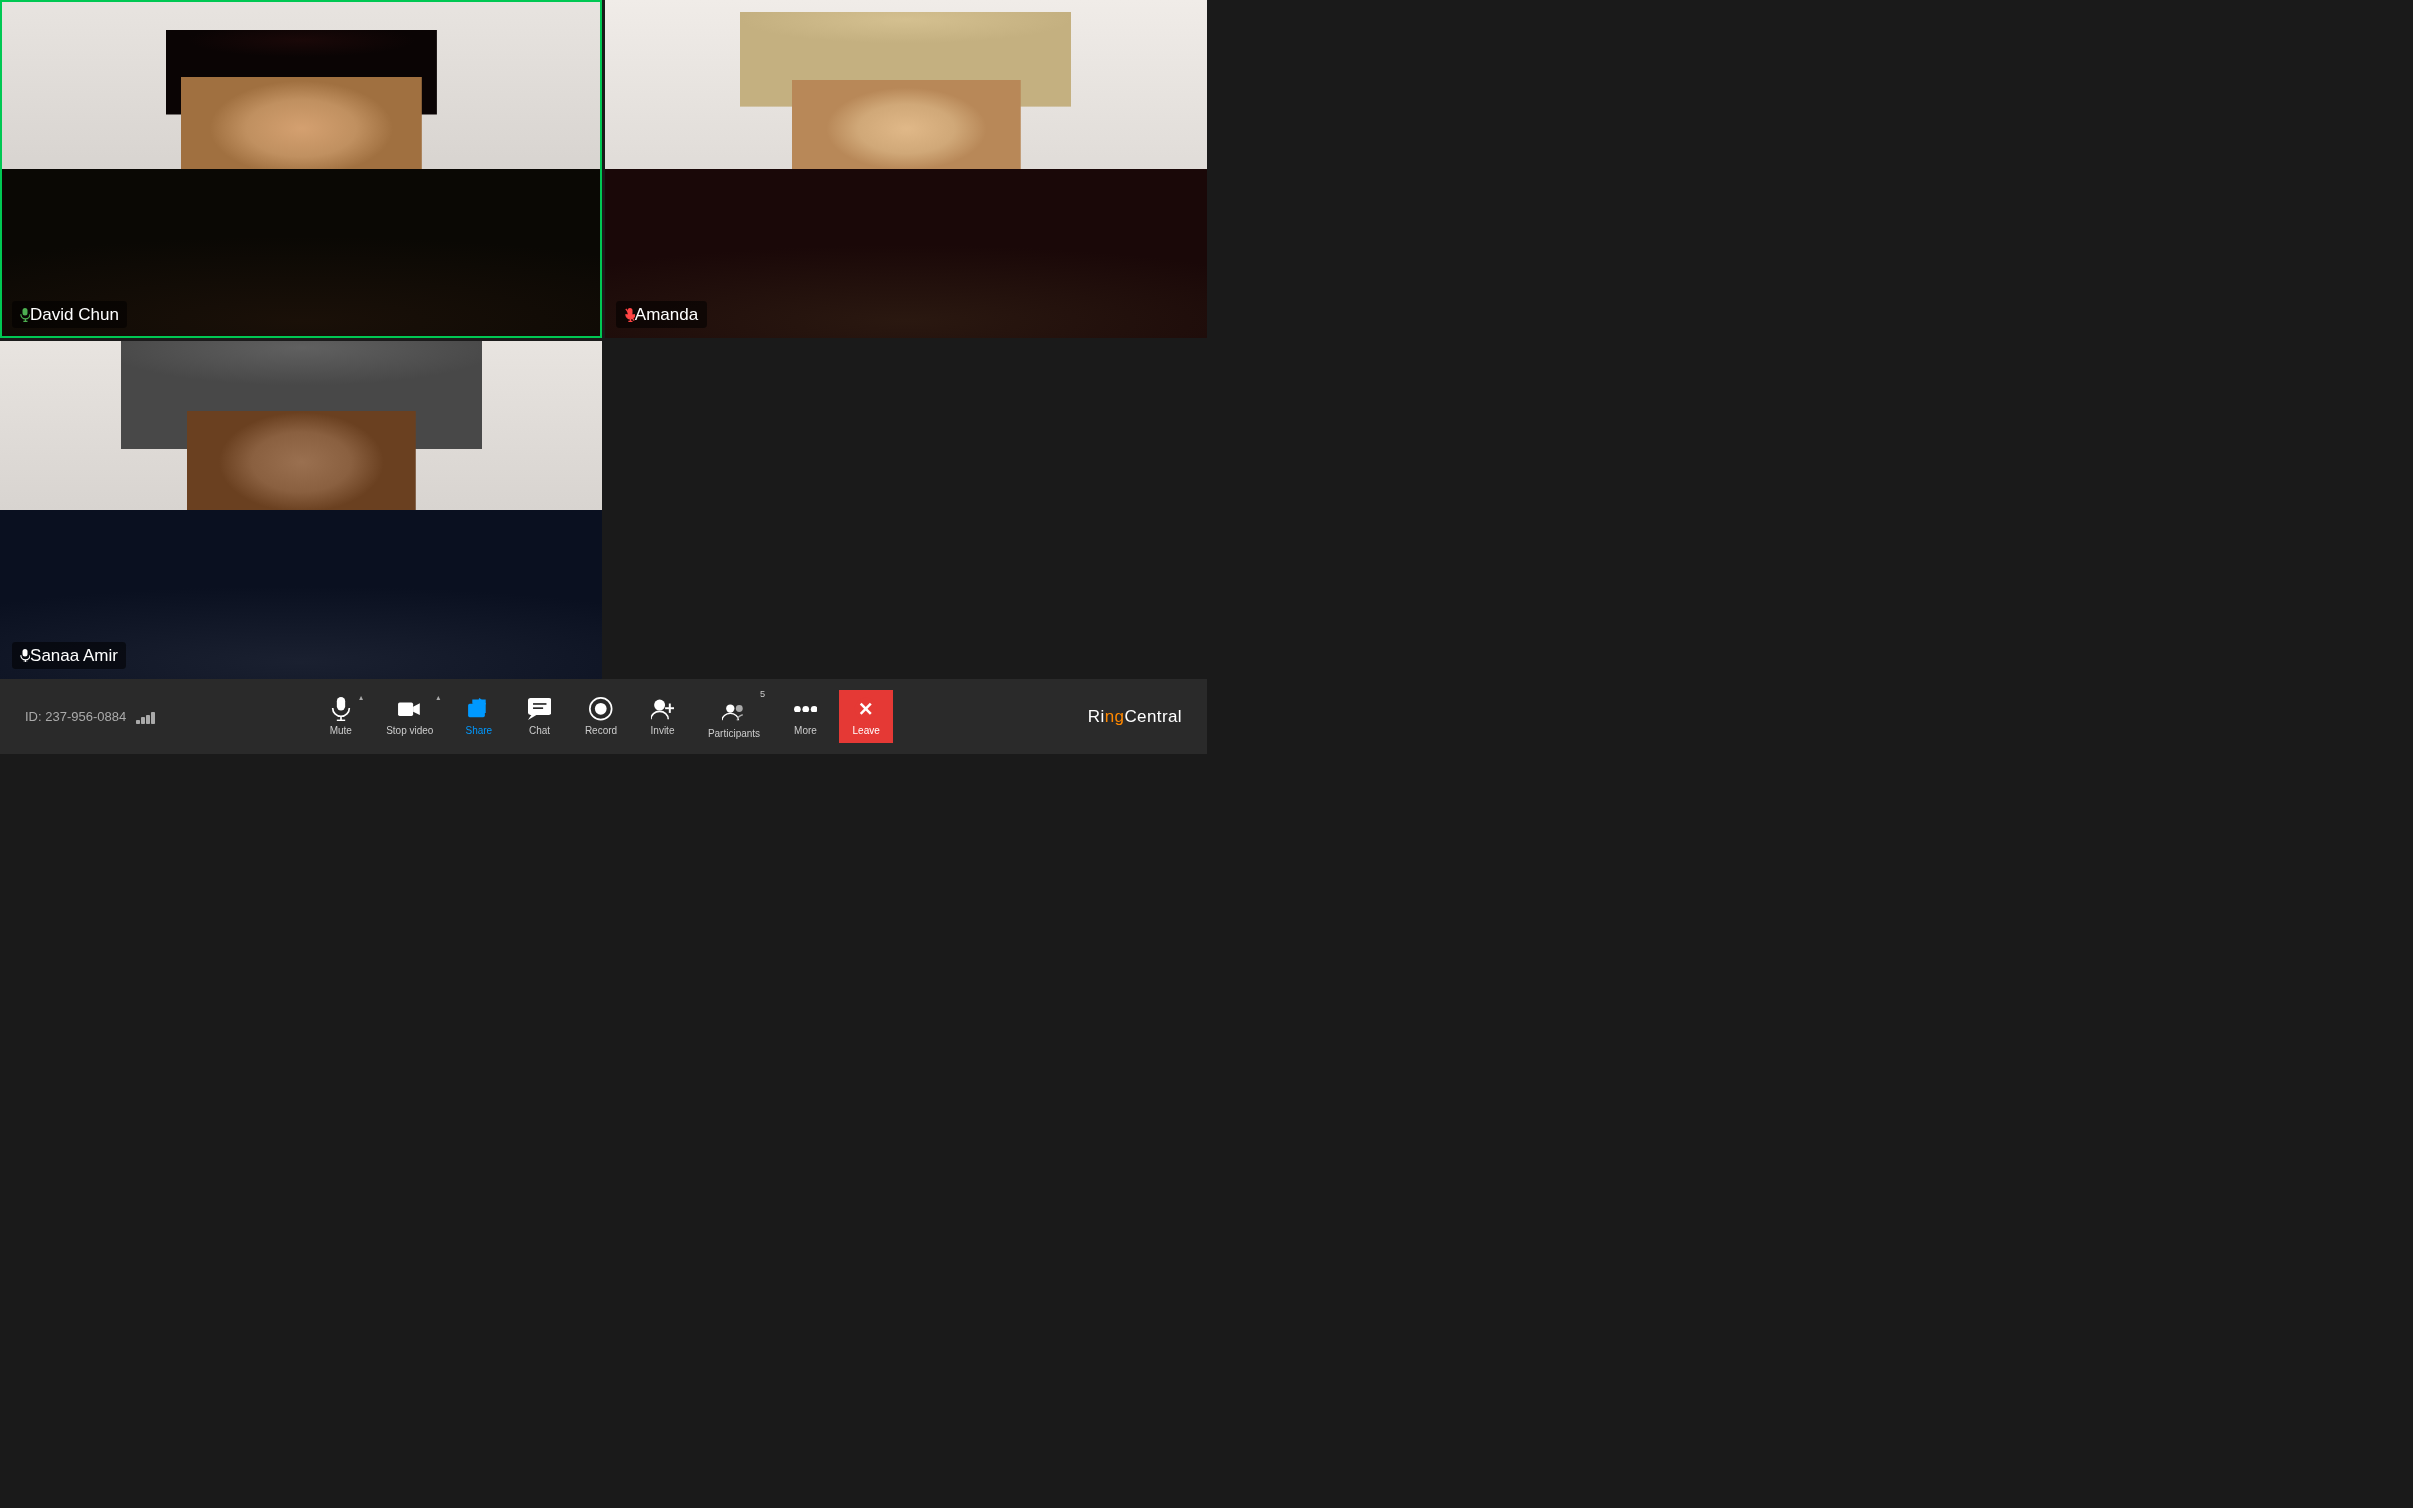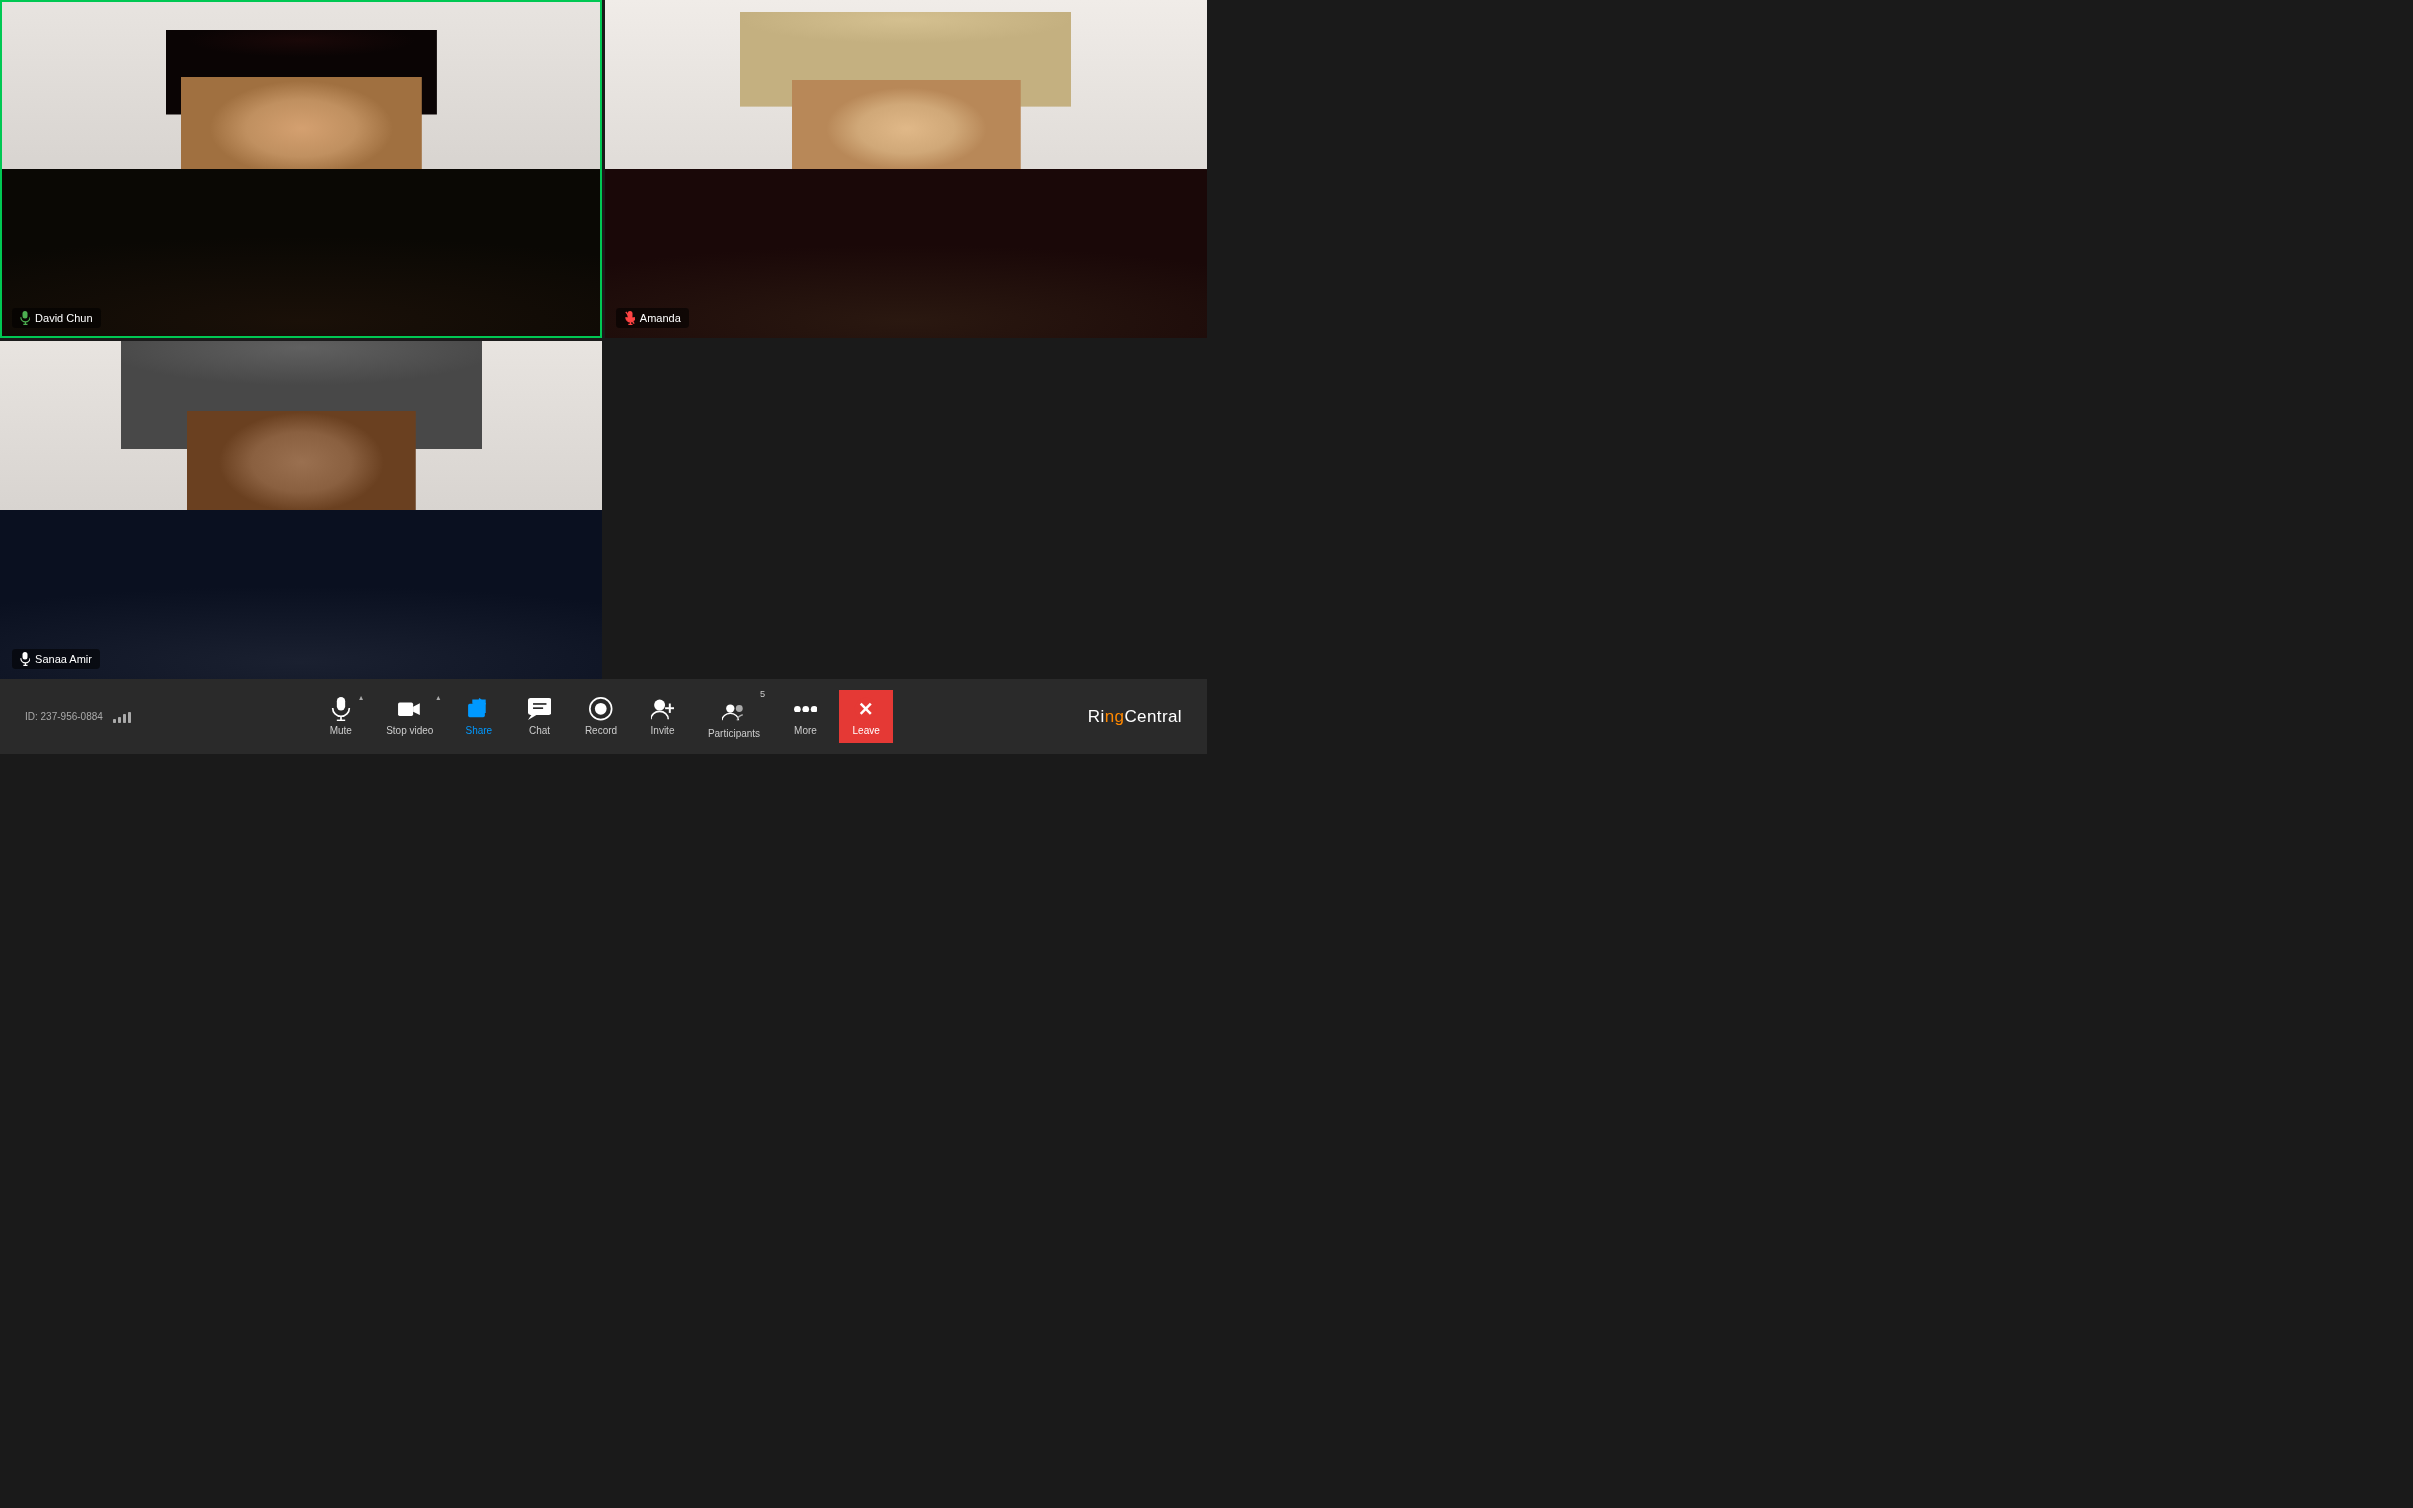--- a/index.html
+++ b/index.html
@@ -35,25 +35,24 @@
     }
 
     .name-tag {
       position: absolute;
       bottom: 10px;
       left: 11.7px;
       background: rgba(0,0,0,0.55);
       color: #fff;
       padding: 3.4px 8.4px;
       border-radius: 3.4px;
-      font-size: 11px;
+      font-size: 17px;
       font-weight: 500;
       display: flex;
       align-items: center;
-      gap: 5px;
     }
 
     .mic-icon-small {
       width: 10px;
       height: 13.4px;
       display: inline-flex;
       align-items: center;
       justify-content: center;
     }
 
@@ -72,24 +71,24 @@
       background: #2a2a2a;
       display: flex;
       align-items: center;
       justify-content: space-between;
       padding: 0 25px;
       flex-shrink: 0;
     }
 
     .toolbar-left {
       display: flex;
-      align-items: center;
+      align-items: flex-end;
       gap: 10px;
       color: #aaa;
-      font-size: 10px;
+      font-size: 13px;
       min-width: 134px;
     }
 
     .signal-bars {
       display: flex;
       align-items: flex-end;
       gap: 1.7px;
       height: 13.4px;
     }
 

